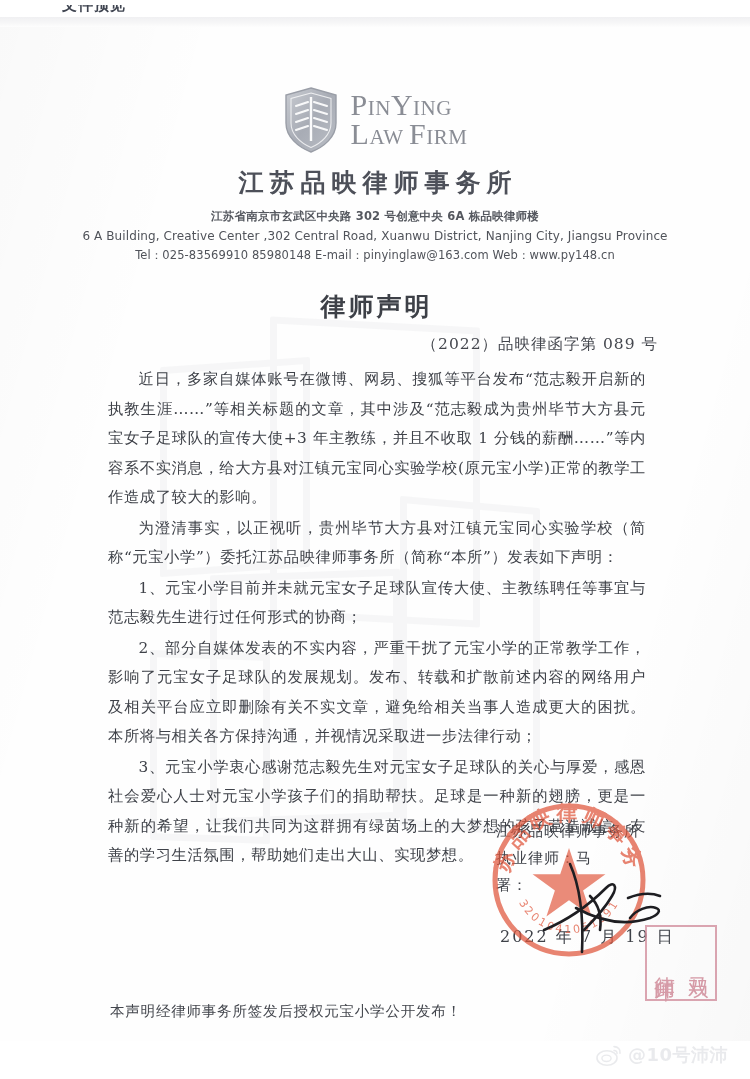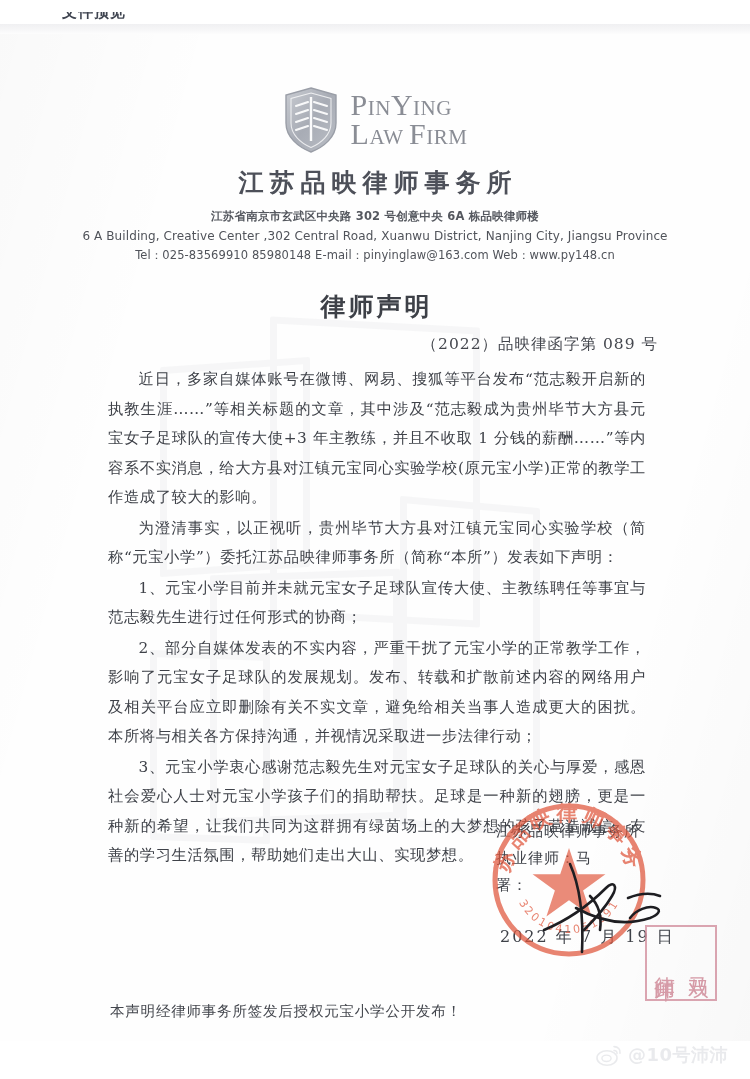--- a/index.html
+++ b/index.html
@@ -12,21 +12,21 @@
 
   body {
     font-family: "Liberation Serif", "DejaVu Serif", serif;
     background: #ffffff;
     position: relative;
   }
 
   
   .app-topbar {
     position: absolute;
-    top: 12px; left: 0;
+    top: 5px; left: 0;
     width: 750px;
     height: 22px;
     background: #ffffff;
     overflow: hidden;
     z-index: 30;
   }
   .app-topbar-title {
     position: absolute;
     left: 62px;
     top: -9px;

